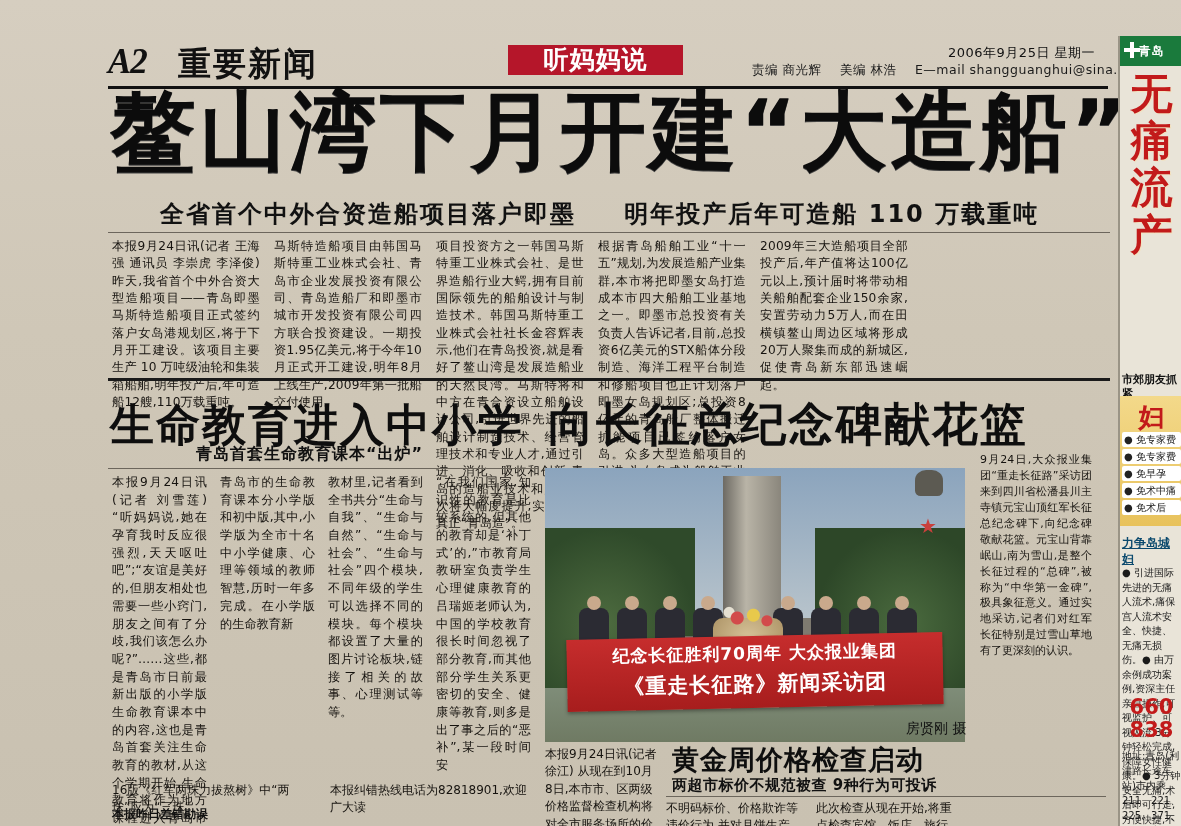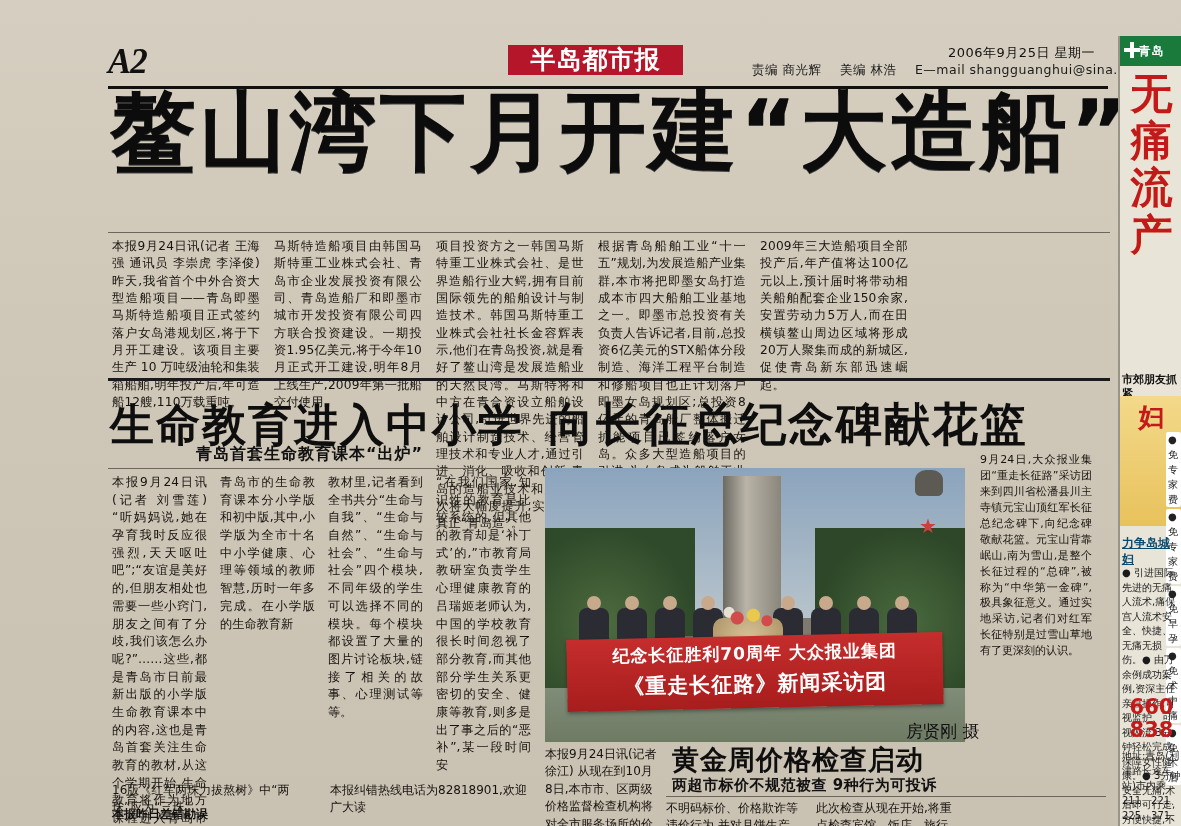--- a/index.html
+++ b/index.html
@@ -146,21 +146,21 @@
   }
   .banner .bl1{
     position:absolute;left:14px;top:6px;width:348px;text-align:center;
     color:#fff;font-size:17px;font-weight:bold;letter-spacing:1px;
   }
   .banner .bl2{
     position:absolute;left:14px;top:34px;width:348px;text-align:center;
     color:#fff;font-size:21px;font-weight:bold;letter-spacing:1px;
   }
   .photo-credit{
-    position:absolute;left:906px;top:720px;font-size:17px;color:#111;
+    position:absolute;left:906px;top:720px;font-size:14px;color:#111;
   }
   
   .rcol{
     position:absolute;left:980px;top:452px;width:112px;font-size:11px;
     line-height:1.45;color:#16130f;text-align:justify;
   }
   
   .midcol{
     position:absolute;left:545px;top:746px;width:112px;font-size:12px;line-height:1.45;color:#16130f;
   }
@@ -198,21 +198,21 @@
     font-weight:bold;
     margin-top:7px;
   }
   .ad-mid{
     position:absolute;left:0;top:360px;width:63px;height:130px;
     background:linear-gradient(180deg,#f3d98a,#e8c25c);
   }
   .ad-mid-t{position:absolute;left:0;top:4px;width:63px;text-align:center;color:#c21a1a;
     font-size:26px;font-weight:bold;}
   .ad-bullets{position:absolute;left:2px;top:36px;width:59px;font-size:10px;color:#222;line-height:1.5;}
-  .ad-bullets div{background:#fff;margin-bottom:2px;padding:0 2px;border-radius:2px;margin-left:44px;}
+  .ad-bullets div{background:#fff;margin-bottom:2px;padding:0 2px;border-radius:2px;}
   .ad-sec{
     position:absolute;left:2px;top:500px;width:59px;font-size:12px;font-weight:bold;color:#0c4a6e;
     line-height:1.3;
     text-decoration:underline;
   }
   .ad-body{
     position:absolute;left:2px;top:530px;width:59px;font-size:10px;color:#1a1a1a;line-height:1.45;
   }
   .ad-phone{
     position:absolute;left:0;top:660px;width:63px;text-align:center;color:#c21a1a;
@@ -223,29 +223,34 @@
   }
   .clear{clear:both;}
 </style>
 </head>
 <body>
 
 <div class="page">
 
   <div class="masthead"></div>
   <div class="pagenum">A2</div>
-  <div class="paperlogo">半岛都市报</div>
+  <div class="sectiontitle">重要新闻</div>
+  <div class="paperlogo">听妈妈说</div>
   <div class="credits">
     <span>责编  商光辉</span>
     <span>美编  林浩</span>
     <span>E—mail  shangguanghui@sina.com</span>
   </div>
   <div class="issuedate">2006年9月25日  星期一</div>
 
   <div class="mainhead">鳌山湾下月开建“大造船”</div>
+  <div class="subheads">
+    <span class="s1">全省首个中外合资造船项目落户即墨</span>
+    <span class="s2">明年投产后年可造船 110 万载重吨</span>
+  </div>
   <div class="rule-under-head"></div>
 
   <div class="leadcols">
     <div class="col c1">本报9月24日讯(记者 王海强 通讯员 李崇虎 李泽俊) 昨天,我省首个中外合资大型造船项目——青岛即墨马斯特造船项目正式签约落户女岛港规划区,将于下月开工建设。该项目主要生产 10 万吨级油轮和集装箱船舶,明年投产后,年可造船12艘,110万载重吨。</div>
     <div class="col c2">马斯特造船项目由韩国马斯特重工业株式会社、青岛市企业发展投资有限公司、青岛造船厂和即墨市城市开发投资有限公司四方联合投资建设。一期投资1.95亿美元,将于今年10月正式开工建设,明年8月上线生产,2009年第一批船交付使用。</div>
     <div class="col c3">项目投资方之一韩国马斯特重工业株式会社、是世界造船行业大鳄,拥有目前国际领先的船舶设计与制造技术。韩国马斯特重工业株式会社社长金容辉表示,他们在青岛投资,就是看好了鳌山湾是发展造船业的天然良湾。马斯特将和中方在青合资设立船舶设计公司,引进世界先进的船舶设计制造技术、经营管理技术和专业人才,通过引进、消化、吸收和创新,青岛的造船业技术和人才层次将大幅度提升,实现船舶真正“青岛造”。</div>
     <div class="col c4">根据青岛船舶工业“十一五”规划,为发展造船产业集群,本市将把即墨女岛打造成本市四大船舶工业基地之一。即墨市总投资有关负责人告诉记者,目前,总投资6亿美元的STX船体分段制造、海洋工程平台制造和修船项目也正计划落户即墨女岛规划区;总投资8亿元的青岛船厂整体搬迁扩能项目已签约落户女岛。众多大型造船项目的引进,为女岛成为船舶工业基地奠定基础。</div>
     <div class="col c5">2009年三大造船项目全部投产后,年产值将达100亿元以上,预计届时将带动相关船舶配套企业150余家,安置劳动力5万人,而在田横镇鳌山周边区域将形成20万人聚集而成的新城区,促使青岛新东部迅速崛起。</div>
     <div class="clear"></div>
   </div>

